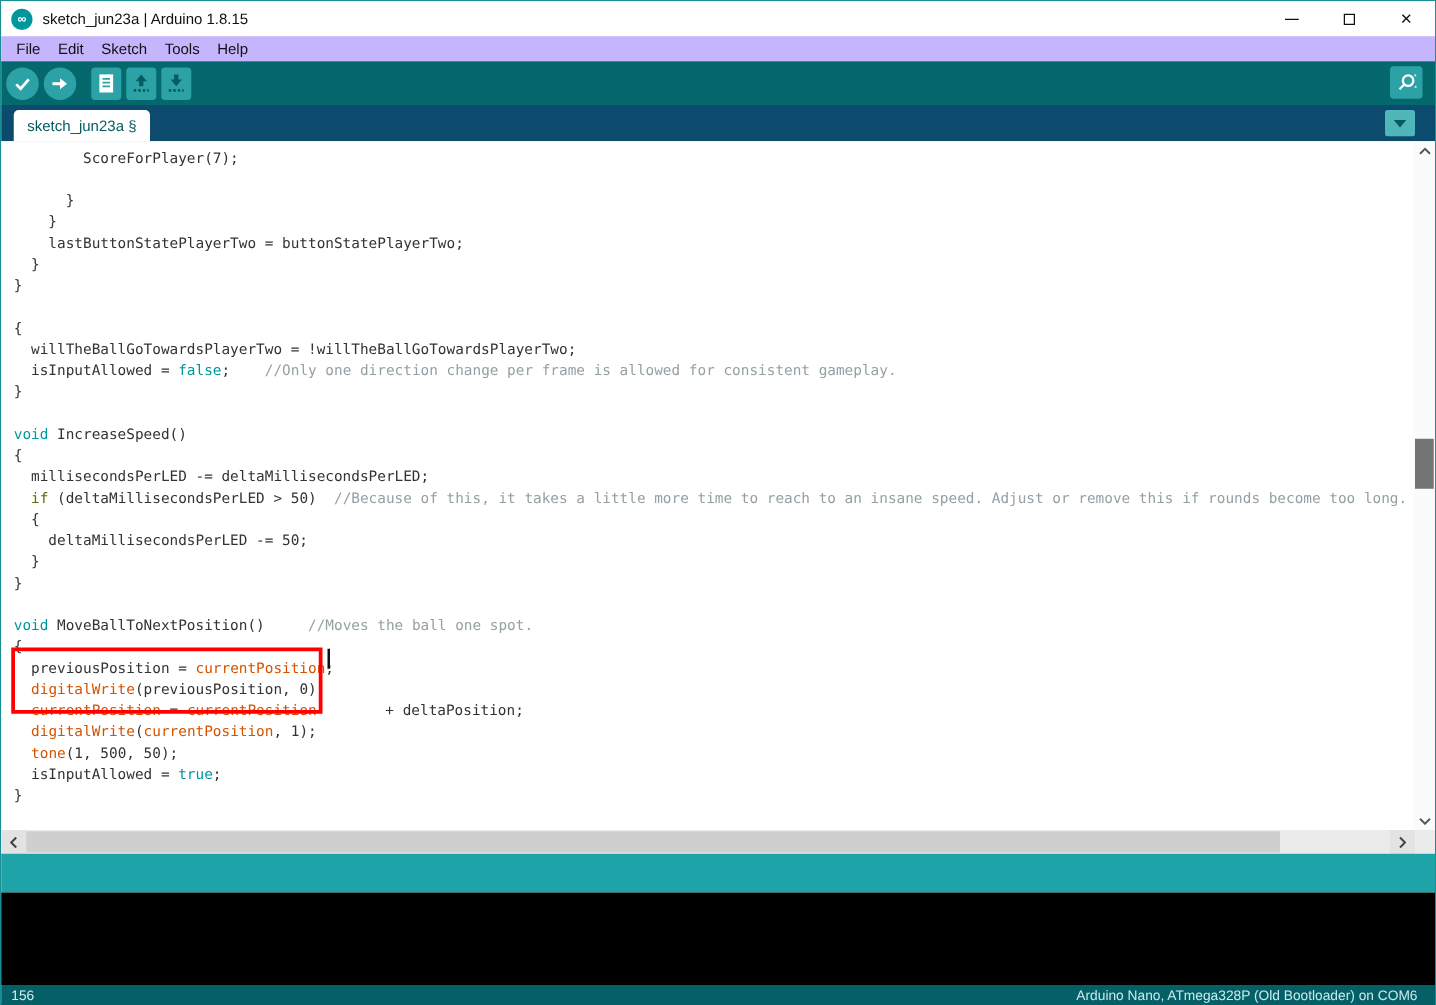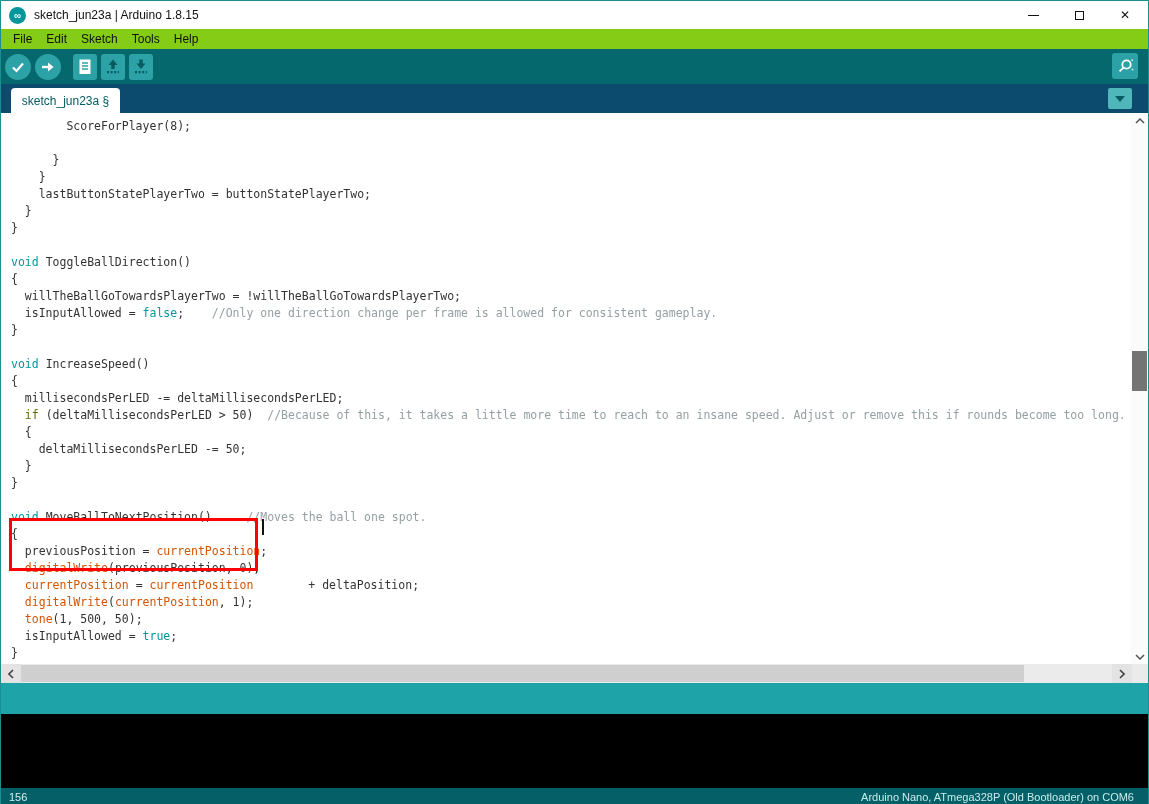--- a/index.html
+++ b/index.html
@@ -14,21 +14,21 @@
               font-size:10px; line-height:17px; text-align:center; margin:0 8px 0 8px;
               font-weight:bold; }
   .title { font-size:12px; color:#111; }
   .win-controls { position:absolute; right:0; top:0; height:28px; display:flex; }
   .wc { width:46px; height:28px; display:flex; align-items:center; justify-content:center; cursor:default; }
   .min-glyph { width:11px; height:1px; background:#111; }
   .max-glyph { width:9px; height:9px; border:1px solid #111; }
   .close-glyph { font-size:12px; color:#111; line-height:1; }
 
   
-  .menubar { position:absolute; top:28px; left:0; right:0; height:20px; background:#84cc16;
+  .menubar { position:absolute; top:28px; left:0; right:0; height:20px; background:#c4b5fd;
              display:flex; align-items:center; padding-left:5px; }
   .menu-item { font-size:12px; color:#111; padding:2px 7px; }
 
   
   .toolbar { position:absolute; top:48px; left:0; right:0; height:35px; background:#04686D;
              display:flex; align-items:center; }
   .tb-circle { width:26px; height:26px; border-radius:50%; background:#2DA2A6;
                display:flex; align-items:center; justify-content:center; margin-left:4px; }
   .tb-square { width:24px; height:26px; border-radius:3px; background:#2DA2A6;
                display:flex; align-items:center; justify-content:center; margin-left:4px; }
@@ -149,29 +149,28 @@
     <div class="tab">
       <span>sketch_jun23a §</span>
     </div>
     <div class="tab-dropdown">
       <div class="tri-down"></div>
     </div>
   </div>
 
   <div class="editor">
     <div class="code" id="code-lines">
-        <div class="code-line"><span style="color: rgb(51, 51, 51);">        ScoreForPlayer(8);</span></div>
+        <div class="code-line"><span style="color: rgb(51, 51, 51);">        ScoreForPlayer(7);</span></div>
         <div class="code-line">&nbsp;</div>
         <div class="code-line"><span style="color: rgb(51, 51, 51);">      }</span></div>
         <div class="code-line"><span style="color: rgb(51, 51, 51);">    }</span></div>
         <div class="code-line"><span style="color: rgb(51, 51, 51);">    lastButtonStatePlayerTwo = buttonStatePlayerTwo;</span></div>
         <div class="code-line"><span style="color: rgb(51, 51, 51);">  }</span></div>
         <div class="code-line"><span style="color: rgb(51, 51, 51);">}</span></div>
         <div class="code-line">&nbsp;</div>
-        <div class="code-line"><span style="color: rgb(0, 151, 156);">void</span><span style="color: rgb(51, 51, 51);"> ToggleBallDirection()</span></div>
         <div class="code-line"><span style="color: rgb(51, 51, 51);">{</span></div>
         <div class="code-line"><span style="color: rgb(51, 51, 51);">  willTheBallGoTowardsPlayerTwo = !willTheBallGoTowardsPlayerTwo;</span></div>
         <div class="code-line"><span style="color: rgb(51, 51, 51);">  isInputAllowed = </span><span style="color: rgb(0, 151, 156);">false</span><span style="color: rgb(51, 51, 51);">;    </span><span style="color: rgb(149, 160, 164);">//Only one direction change per frame is allowed for consistent gameplay.</span></div>
         <div class="code-line"><span style="color: rgb(51, 51, 51);">}</span></div>
         <div class="code-line">&nbsp;</div>
         <div class="code-line"><span style="color: rgb(0, 151, 156);">void</span><span style="color: rgb(51, 51, 51);"> IncreaseSpeed()</span></div>
         <div class="code-line"><span style="color: rgb(51, 51, 51);">{</span></div>
         <div class="code-line"><span style="color: rgb(51, 51, 51); text-align: center;">  millisecondsPerLED -= deltaMillisecondsPerLED;</span></div>
         <div class="code-line"><span style="color: rgb(51, 51, 51);">  </span><span style="color: rgb(94, 109, 3);">if</span><span style="color: rgb(51, 51, 51);"> (deltaMillisecondsPerLED &gt; 50)  </span><span style="color: rgb(149, 160, 164);">//Because of this, it takes a little more time to reach to an insane speed. Adjust or remove this if rounds become too long.</span></div>
         <div class="code-line"><span style="color: rgb(51, 51, 51);">  {</span></div>

